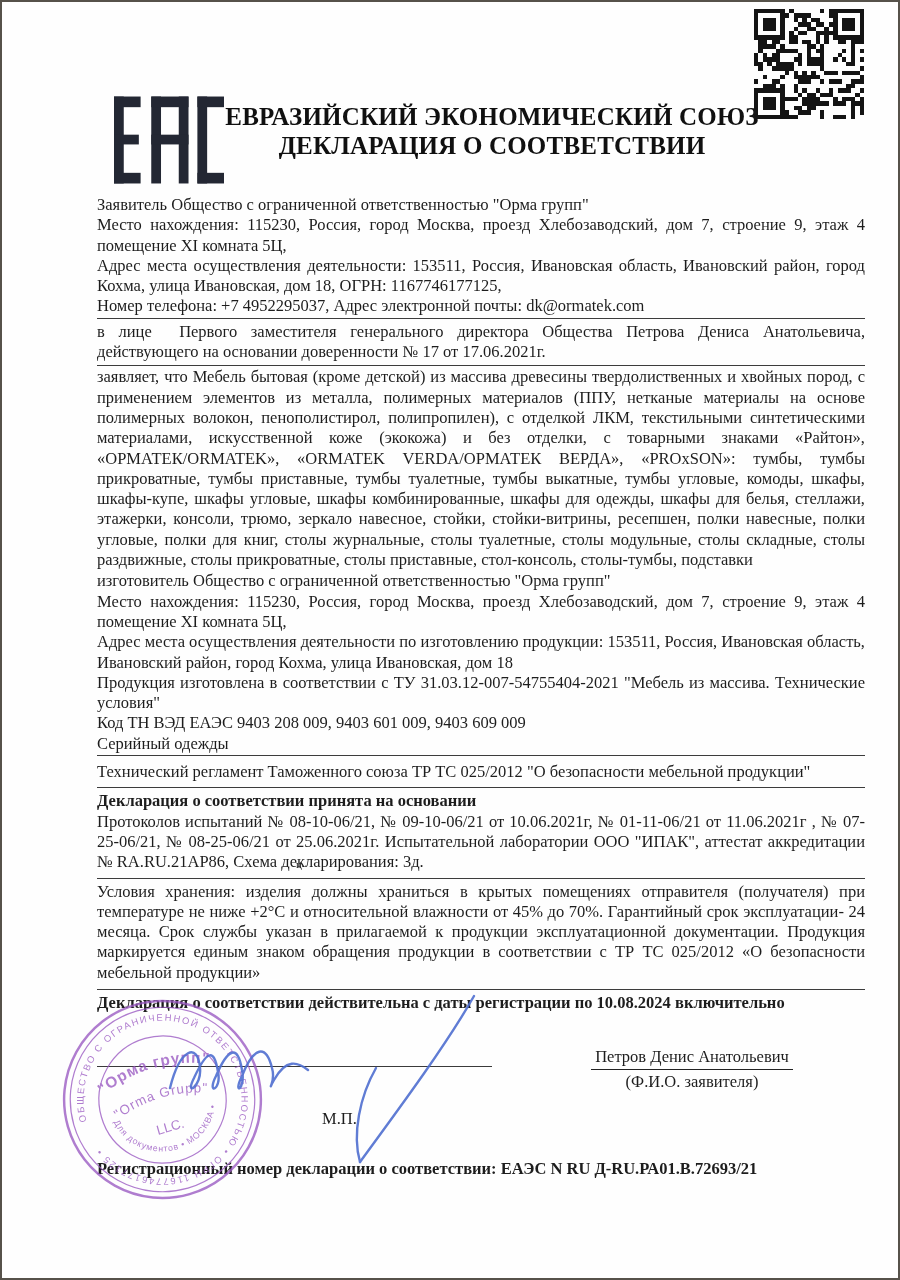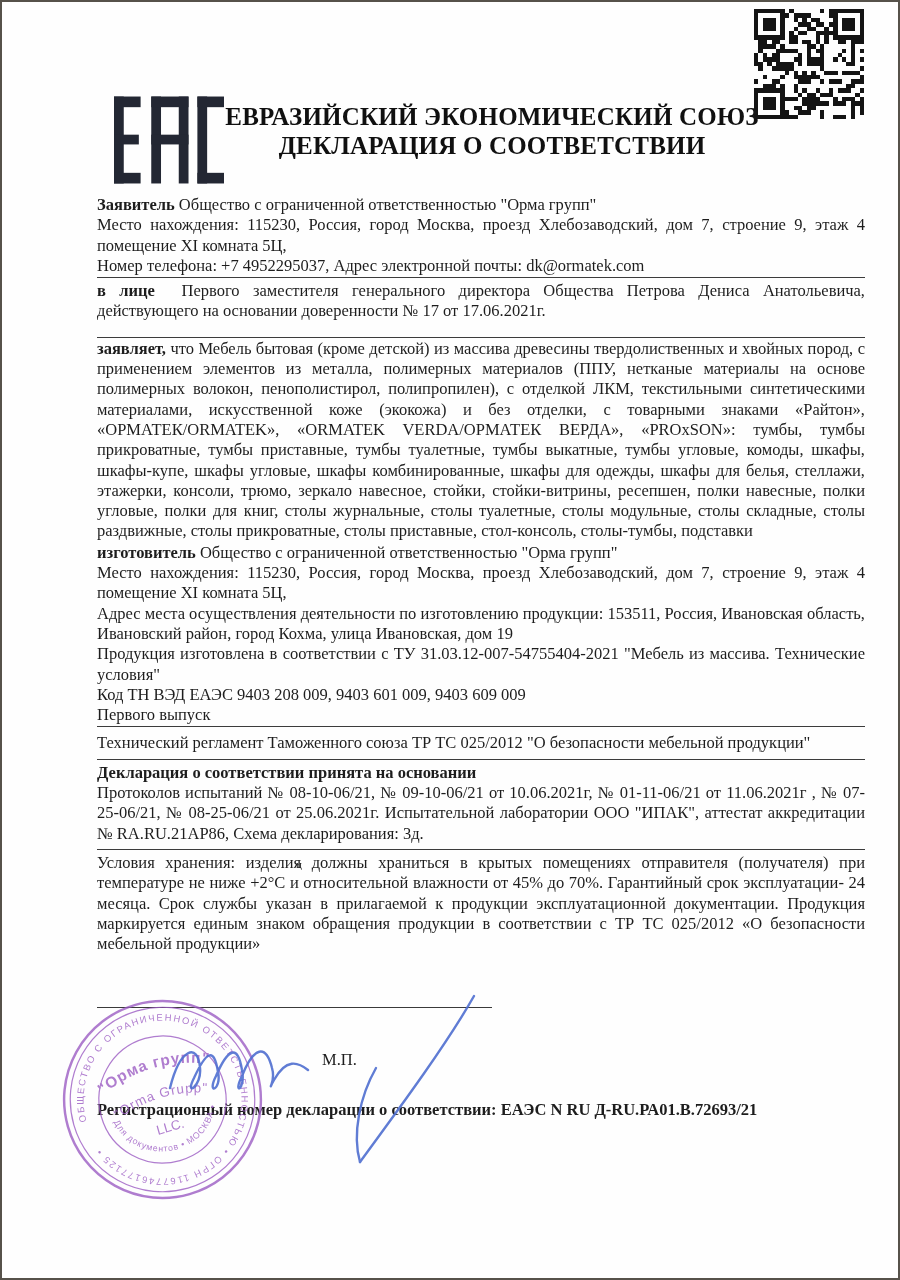--- a/index.html
+++ b/index.html
@@ -12,23 +12,23 @@
   
   .eac-logo { position:absolute; left:112px; top:88px; width:110px; height:100px; }
   .doc-title { position:absolute; left:200px; top:100px; width:580px; text-align:center; }
   .doc-title div { font-weight:bold; font-size:25px; line-height:29px; color:#101010; letter-spacing:0.2px; }
   .qr { position:absolute; left:752px; top:7px; width:108px; height:108px; }
   .qr i { position:absolute; width:4.4px; height:4.4px; background:#141414; }
   
   .content { position:absolute; left:95px; top:192px; width:768px; font-size:16.5px; line-height:20.3px; }
   .content p { text-align:justify; }
   .content p.nj { text-align:left; }
-  b.lead { font-weight:bold; }
+  b.lead { font-weight:normal; }
   .rule-top { border-top:1.6px solid #3c3c3c; margin-top:4px; padding-top:3px; }
-  .rule-bottom { border-bottom:1.6px solid #3c3c3c; padding-bottom:15px; }
+  .rule-bottom { border-bottom:1.6px solid #3c3c3c; padding-bottom:3px; }
   .sec { margin-top:1px; }
   .heading { font-weight:bold; }
   .compliance-text { margin-top:3px; }
   .artifact { position:absolute; font-size:11px; color:#222; }
   
   .sig-area { position:relative; height:128px; margin-top:4px; }
   .sig-left { position:absolute; left:0; top:0; width:395px; }
   .sig-line { height:50px; border-bottom:1.7px solid #3a3a3a; }
   .sig-caption { text-align:center; padding-top:2px; }
   .sig-right { position:absolute; left:470px; top:30px; width:250px; text-align:center; }
@@ -384,57 +384,65 @@
       <i style="left:83.6px;top:105.6px"></i>
       <i style="left:88.0px;top:105.6px"></i>
       <i style="left:96.8px;top:105.6px"></i>
     </div>
 
   <div class="content">
 
     <div class="sec">
       <p class="nj"><b class="lead">Заявитель</b> <span>Общество с ограниченной ответственностью "Орма групп"</span></p>
       <p>Место нахождения: 115230, Россия, город Москва, проезд Хлебозаводский, дом 7, строение 9, этаж 4 помещение XI комната 5Ц,</p>
+      <p>Адрес места осуществления деятельности: 153511, Россия, Ивановская область, Ивановский район, город Кохма, улица Ивановская, дом 18, ОГРН: 1167746177125,</p>
       <p class="nj">Номер телефона: +7 4952295037, Адрес электронной почты: dk@ormatek.com</p>
     </div>
 
     <div class="sec rule-top rule-bottom">
       <p><b class="lead">в лице</b>&nbsp; <span>Первого заместителя генерального директора Общества Петрова Дениса Анатольевича, действующего на основании доверенности № 17 от 17.06.2021г.</span></p>
     </div>
 
     <div class="sec">
       <p><b class="lead">заявляет,</b> <span>что Мебель бытовая (кроме детской) из массива древесины твердолиственных и хвойных пород, с применением элементов из металла, полимерных материалов (ППУ, нетканые материалы на основе полимерных волокон, пенополистирол, полипропилен), с отделкой ЛКМ, текстильными синтетическими материалами, искусственной коже (экокожа) и без отделки, с товарными знаками «Райтон», «ОРМАТЕК/ORMATEK», «ORMATEK VERDA/ОРМАТЕК ВЕРДА», «PROxSON»: тумбы, тумбы прикроватные, тумбы приставные, тумбы туалетные, тумбы выкатные, тумбы угловые, комоды, шкафы, шкафы-купе, шкафы угловые, шкафы комбинированные, шкафы для одежды, шкафы для белья, стеллажи, этажерки, консоли, трюмо, зеркало навесное, стойки, стойки-витрины, ресепшен, полки навесные, полки угловые, полки для книг, столы журнальные, столы туалетные, столы модульные, столы складные, столы раздвижные, столы прикроватные, столы приставные, стол-консоль, столы-тумбы, подставки</span></p>
     </div>
 
     <div class="sec">
       <p class="nj"><b class="lead">изготовитель</b> <span>Общество с ограниченной ответственностью "Орма групп"</span></p>
       <p>Место нахождения: 115230, Россия, город Москва, проезд Хлебозаводский, дом 7, строение 9, этаж 4 помещение XI комната 5Ц,</p>
-      <p>Адрес места осуществления деятельности по изготовлению продукции: 153511, Россия, Ивановская область, Ивановский район, город Кохма, улица Ивановская, дом 19</p>
+      <p>Адрес места осуществления деятельности по изготовлению продукции: 153511, Россия, Ивановская область, Ивановский район, город Кохма, улица Ивановская, дом 18</p>
       <p>Продукция изготовлена в соответствии с ТУ 31.03.12-007-54755404-2021 "Мебель из массива. Технические условия"</p>
       <p class="nj">Код ТН ВЭД ЕАЭС  9403 208 009, 9403 601 009, 9403 609 009</p>
-      <p class="nj">Первого выпуск</p>
+      <p class="nj">Серийный одежды</p>
     </div>
 
     <div class="sec rule-top">
       <p class="compliance-text">Технический регламент Таможенного союза ТР ТС 025/2012 "О безопасности мебельной продукции"</p>
     </div>
 
     <div class="sec rule-top" style="margin-top:5px;">
       <p class="nj heading">Декларация о соответствии принята на основании</p>
       <p>Протоколов испытаний № 08-10-06/21, № 09-10-06/21 от 10.06.2021г, № 01-11-06/21 от 11.06.2021г , № 07-25-06/21, № 08-25-06/21 от 25.06.2021г. Испытательной лаборатории ООО "ИПАК", аттестат аккредитации № RA.RU.21АР86, Схема декларирования: 3д.</p>
     </div>
 
     <div class="sec rule-top" style="margin-top:5px;">
       <p>Условия хранения: изделия должны храниться в крытых помещениях отправителя (получателя) при температуре не ниже +2°С и относительной влажности от 45% до 70%. Гарантийный срок эксплуатации- 24 месяца. Срок службы указан в прилагаемой к продукции эксплуатационной документации. Продукция маркируется единым знаком обращения продукции в соответствии с ТР ТС 025/2012 «О безопасности мебельной продукции»</p>
     </div>
 
+    <div class="sec rule-top" style="margin-top:6px;">
+      <p class="nj heading">Декларация о соответствии действительна с даты регистрации по  10.08.2024 включительно</p>
+    </div>
 
     <div class="sig-area">
       <div class="sig-left">
         <div class="sig-line"></div>
+      </div>
+      <div class="sig-right">
+        <span class="signer-name">Петров Денис Анатольевич</span>
+        <div class="signer-caption">(Ф.И.О. заявителя)</div>
       </div>
       <div class="mp">М.П.</div>
     </div>
 
     <div class="footer">
       <div class="line1"><span>Регистрационный номер декларации о соответствии:</span> <span>ЕАЭС N RU Д-RU.РА01.В.72693/21</span></div>
     </div>
   </div>
 
   <span class="artifact" style="left:294px; top:856px;">ц</span>

